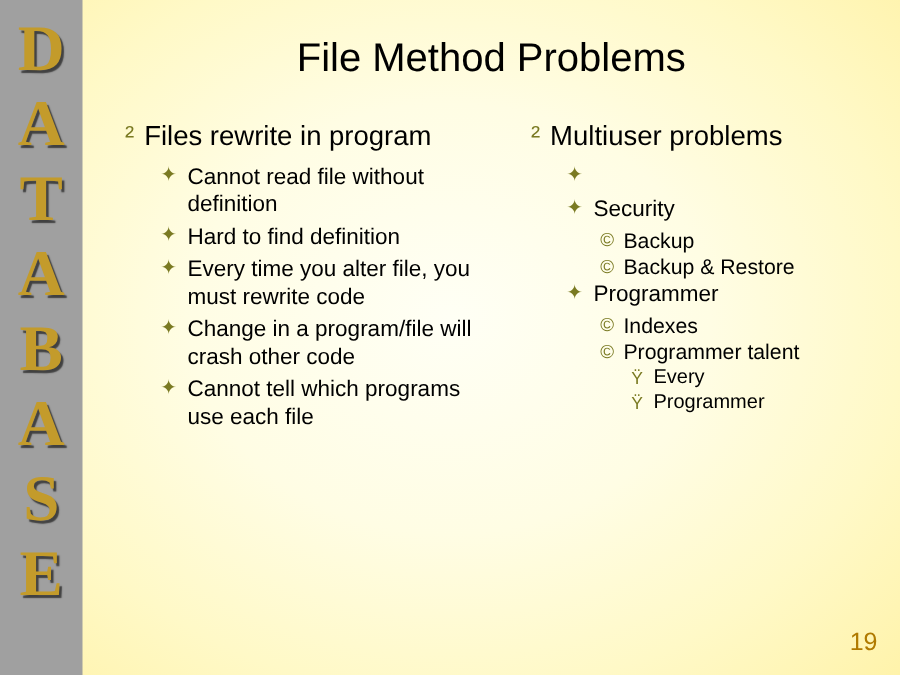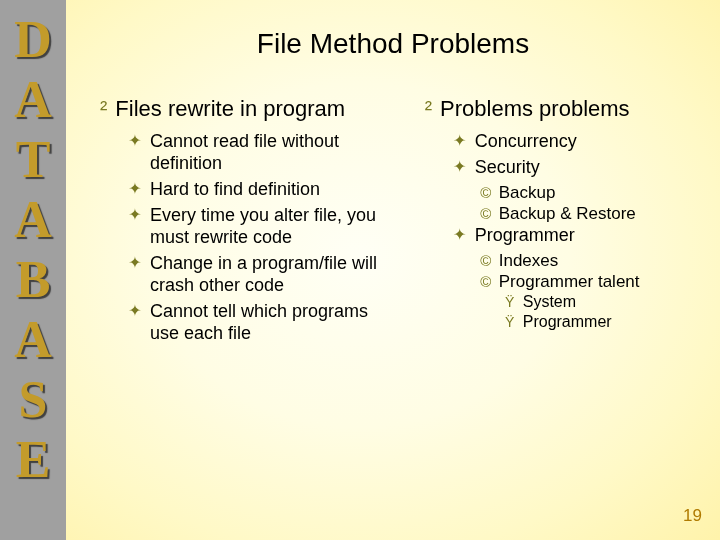--- a/index.html
+++ b/index.html
@@ -33,21 +33,21 @@
     line-height: 60px;
     color: #c39b2b;
     text-shadow: 2px 2px 1px rgba(0,0,0,0.6);
   }
   .title {
     position: absolute;
     top: 28px;
     left: 66px;
     right: 0;
     text-align: center;
-    font-size: 28px;
+    font-size: 32px;
     color: #000;
   }
   .content {
     position: absolute;
     top: 96px;
     left: 100px;
     right: 30px;
     display: flex;
     gap: 30px;
   }
@@ -90,21 +90,21 @@
     display: flex;
     align-items: flex-start;
     gap: 6px;
     line-height: 20px;
   }
   .l4 .bul { color: #7a7a22; font-size: 14px; flex-shrink: 0; width: 14px; text-align: center; }
   .pagenum {
     position: absolute;
     bottom: 14px;
     right: 18px;
-    font-size: 17px;
+    font-size: 20px;
     color: #b07a00;
   }
 </style>
 </head>
 <body>
 
 <div class="slide">
 
   <div class="sidebar">
     <div class="letter">D</div>
@@ -146,26 +146,25 @@
         <div class="l2">
           <span class="bul">✦</span>
           <span>Cannot tell which programs use each file</span>
         </div>
       </div>
     </div>
 
     <div class="col col-right">
       <div class="l1">
         <span class="bul">²</span>
-        <span>Problems problems</span>
+        <span>Multiuser problems</span>
       </div>
       <div class="l2-wrap">
         <div class="l2">
           <span class="bul">✦</span>
-          <span>Concurrency</span>
         </div>
         <div class="l2">
           <span class="bul">✦</span>
           <span>Security</span>
         </div>
         <div class="l3-wrap">
           <div class="l3">
             <span class="bul">©</span>
             <span>Backup</span>
           </div>
@@ -183,21 +182,21 @@
             <span class="bul">©</span>
             <span>Indexes</span>
           </div>
           <div class="l3">
             <span class="bul">©</span>
             <span>Programmer talent</span>
           </div>
           <div class="l4-wrap">
             <div class="l4">
               <span class="bul">Ÿ</span>
-              <span>System</span>
+              <span>Every</span>
             </div>
             <div class="l4">
               <span class="bul">Ÿ</span>
               <span>Programmer</span>
             </div>
           </div>
         </div>
       </div>
     </div>
 

